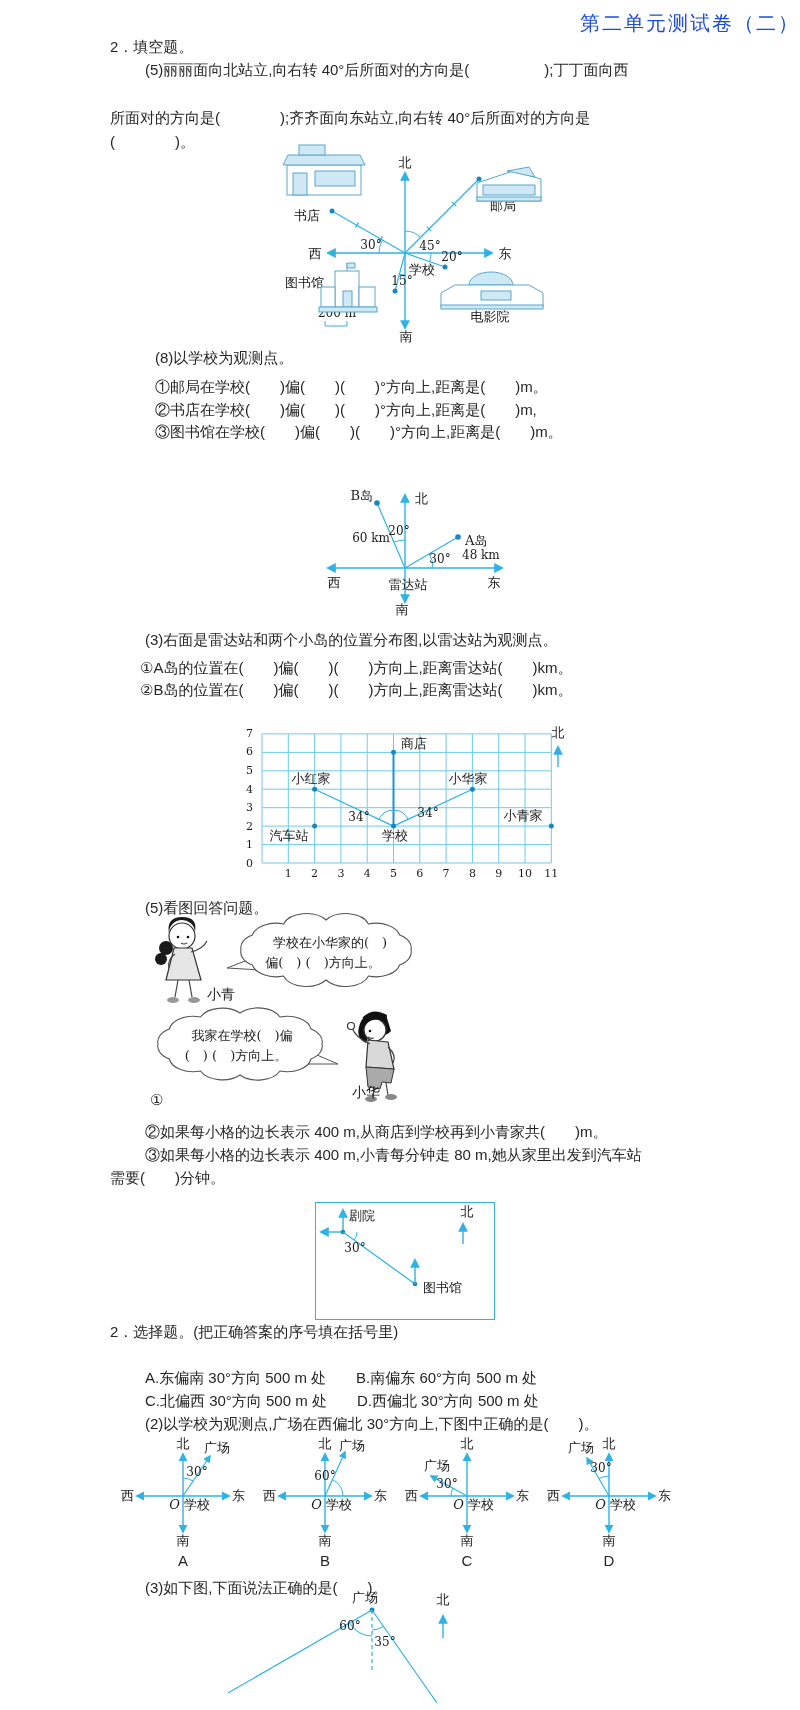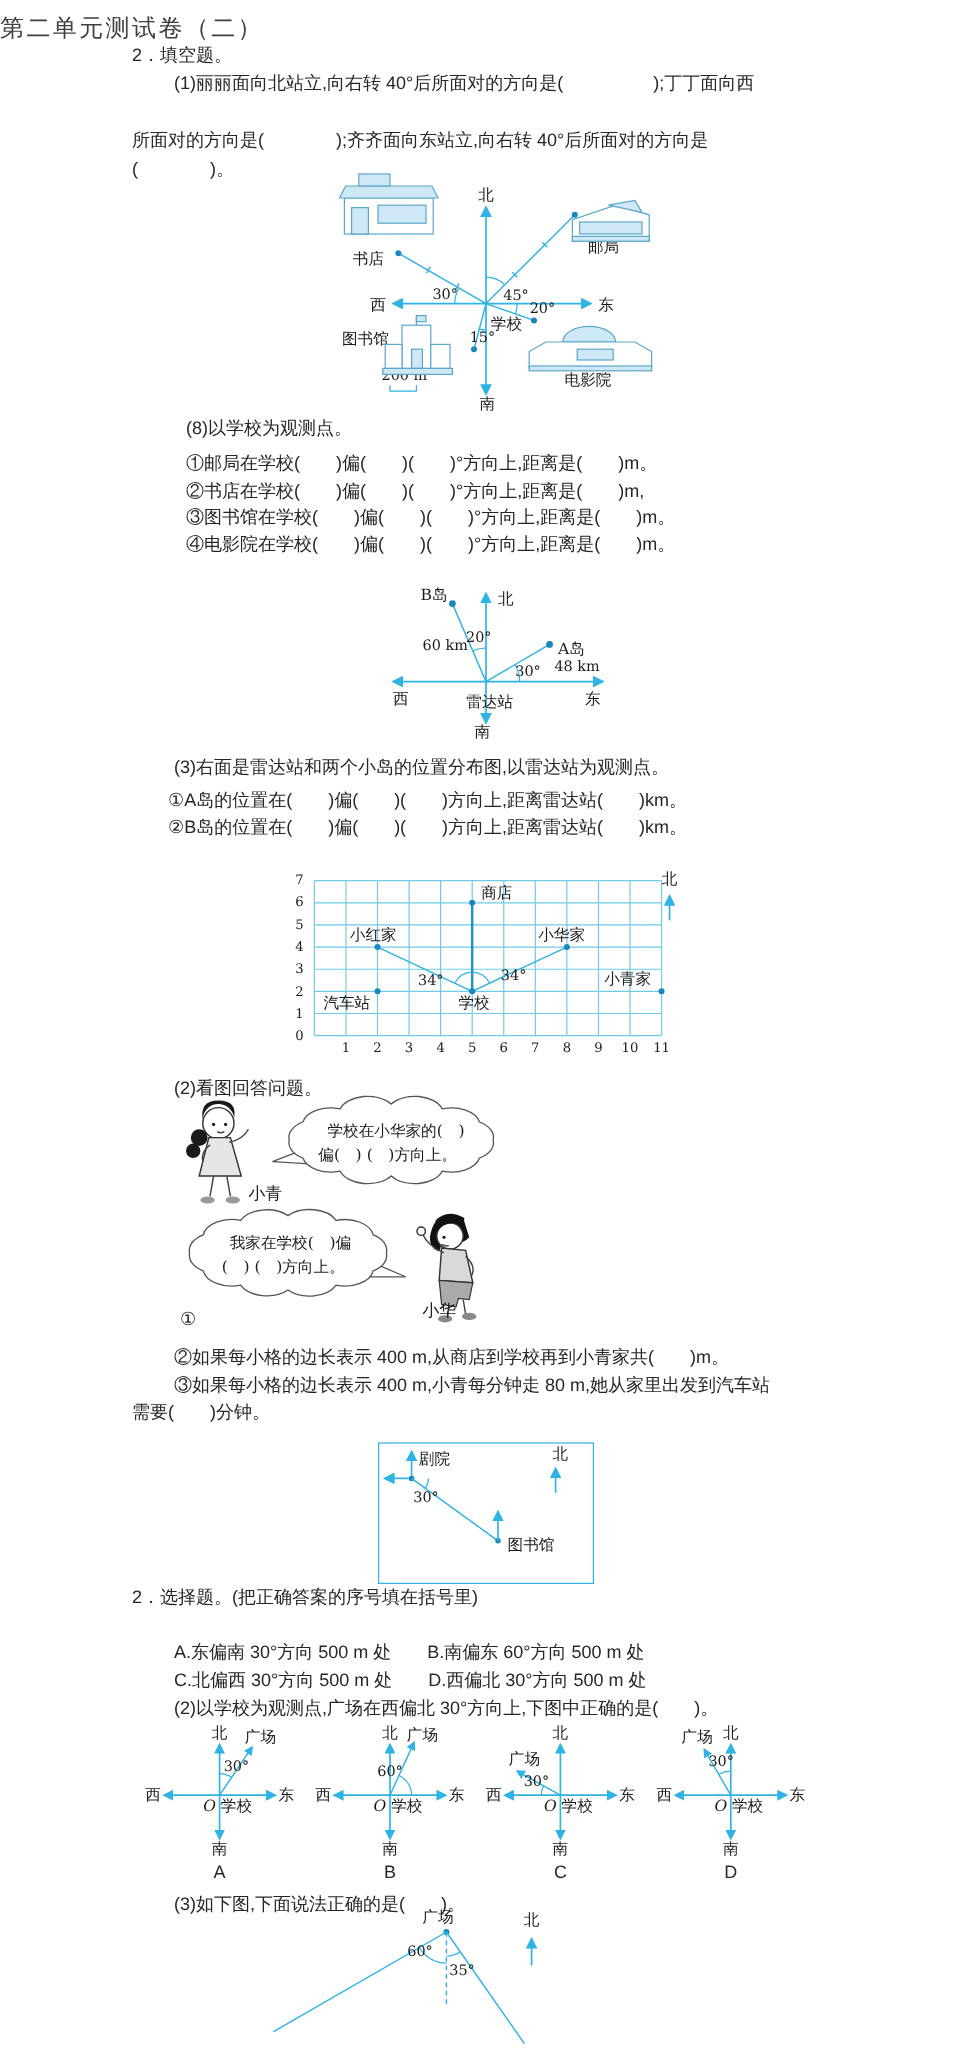--- a/index.html
+++ b/index.html
@@ -1,20 +1,20 @@
 <!DOCTYPE html>
 <html><head>
 <meta charset="utf-8">
 <style>
   html,body{margin:0;padding:0;background:#fff}
   .page{position:relative;width:800px;height:1710px;background:#fff;overflow:hidden;
         font-family:"Liberation Sans",sans-serif;color:#262626}
   .t{position:absolute;white-space:nowrap;font:15px/1.3 "Liberation Sans",sans-serif;color:#262626}
-  .title{position:absolute;left:0;top:10px;width:100%;text-align:left;
-         font:20px "DejaVu Serif",serif;letter-spacing:2px;color:#404040}
+  .title{position:absolute;left:0;top:10px;width:100%;text-align:right;
+         font:20px "DejaVu Serif",serif;letter-spacing:2px;color:#1d4ed8}
   .letter{position:absolute;width:20px;text-align:center;font:15px "Liberation Sans",sans-serif}
   .name{position:absolute;font:14px "DejaVu Serif",serif;color:#1b1b1b}
   svg{position:absolute;overflow:visible}
   svg text{font-family:"DejaVu Serif",serif;fill:#1b1b1b}
   .cl{font-size:13px}
   .nl{font-size:12px}
   .ax{stroke:#2fb2e4;stroke-width:1.4;fill:none}
   .ln{stroke:#2fb2e4;stroke-width:1.2;fill:none}
   .arc{stroke:#2fb2e4;stroke-width:1;fill:none}
   .dot{fill:#1787bd}
@@ -25,21 +25,21 @@
   .box{stroke:#2fb2e4;fill:none;stroke-width:1}
 </style>
 </head>
 <body>
 
 <div class="page">
 
   <div class="title">第二单元测试卷（二）</div>
 
   <div class="t" style="left:110px;top:37px">2．填空题。</div>
-  <div class="t" style="left:145px;top:60px">(1)丽丽面向北站立,向右转 40°后所面对的方向是(　　　　　);丁丁面向西</div>
+  <div class="t" style="left:145px;top:60px">(5)丽丽面向北站立,向右转 40°后所面对的方向是(　　　　　);丁丁面向西</div>
   <div class="t" style="left:110px;top:108px">所面对的方向是(　　　　);齐齐面向东站立,向右转 40°后所面对的方向是</div>
   <div class="t" style="left:110px;top:132px">(　　　　)。</div>
 
   <svg style="left:265px;top:143px" width="310" height="195" viewBox="0 0 310 195">
     <defs>
       <marker id="ar1" viewBox="0 0 10 10" refX="8" refY="5" markerWidth="7" markerHeight="7" orient="auto-start-reverse">
         <path d="M0,0 L10,5 L0,10 z" fill="#2fb2e4"></path>
       </marker>
     </defs>
 
@@ -113,21 +113,20 @@
       <path class="bs" d="M0 24 L14 16 L88 16 L102 24 L102 38 L0 38 Z"></path>
       <rect class="bf" x="40" y="22" width="30" height="9"></rect>
       <rect class="bf" x="0" y="36" width="102" height="4"></rect>
     </g>
   </svg>
 
   <div class="t" style="left:155px;top:348px">(8)以学校为观测点。</div>
   <div class="t" style="left:155px;top:400px">②书店在学校(　　)偏(　　)(　　)°方向上,距离是(　　)m,</div>
   <div class="t" style="left:155px;top:377px">①邮局在学校(　　)偏(　　)(　　)°方向上,距离是(　　)m。</div>
   <div class="t" style="left:155px;top:422px">③图书馆在学校(　　)偏(　　)(　　)°方向上,距离是(　　)m。</div>
-  <div class="t" style="left:155px;top:444px">④电影院在学校(　　)偏(　　)(　　)°方向上,距离是(　　)m。</div>
 
   <svg style="left:295px;top:455px" width="225" height="160" viewBox="0 0 225 160">
     <defs>
       <marker id="ar2" viewBox="0 0 10 10" refX="8" refY="5" markerWidth="7" markerHeight="7" orient="auto-start-reverse">
         <path d="M0,0 L10,5 L0,10 z" fill="#2fb2e4"></path>
       </marker>
     </defs>
     <line class="ax" x1="110" y1="113" x2="110" y2="40" marker-end="url(#ar2)"></line>
     <line class="ax" x1="110" y1="113" x2="110" y2="147" marker-end="url(#ar2)"></line>
     <line class="ax" x1="110" y1="113" x2="33" y2="113" marker-end="url(#ar2)"></line>
@@ -220,21 +219,21 @@
     <text class="cl" x="176" y="25" text-anchor="start">商店</text>
     <text class="cl" x="86" y="60" text-anchor="middle">小红家</text>
     <text class="cl" x="64" y="117" text-anchor="middle">汽车站</text>
     <text class="cl" x="170" y="117" text-anchor="middle">学校</text>
     <text class="cl" x="243" y="60" text-anchor="middle">小华家</text>
     <text class="cl" x="298" y="97" text-anchor="middle">小青家</text>
     <text class="cl" x="333" y="14" text-anchor="middle">北</text>
     <line class="ax" x1="333" y1="44" x2="333" y2="24" marker-end="url(#ar3)"></line>
   </svg>
 
-  <div class="t" style="left:145px;top:898px">(2)看图回答问题。</div>
+  <div class="t" style="left:145px;top:898px">(5)看图回答问题。</div>
 
   <svg style="left:140px;top:912px" width="100" height="100" viewBox="0 0 100 100">
     <circle cx="26" cy="36" r="7" fill="#1a1a1a"></circle>
     <circle cx="21" cy="47" r="6" fill="#1a1a1a"></circle>
     <circle cx="42" cy="24" r="13" fill="#fff" stroke="#333" stroke-width="1.2"></circle>
     <path d="M29 22 a13 13 0 0 1 26 -2 q3 -15 -13 -15 q-16 0 -13 17 z" fill="#1a1a1a"></path>
     <circle cx="38" cy="25" r="1.3" fill="#111"></circle>
     <circle cx="48" cy="25" r="1.3" fill="#111"></circle>
     <path class="sk" d="M41 31 q3 2 6 0"></path>
     <path d="M34 36 L52 36 L61 68 L26 68 Z" fill="#e6e6e6" stroke="#333" stroke-width="1.2"></path>

